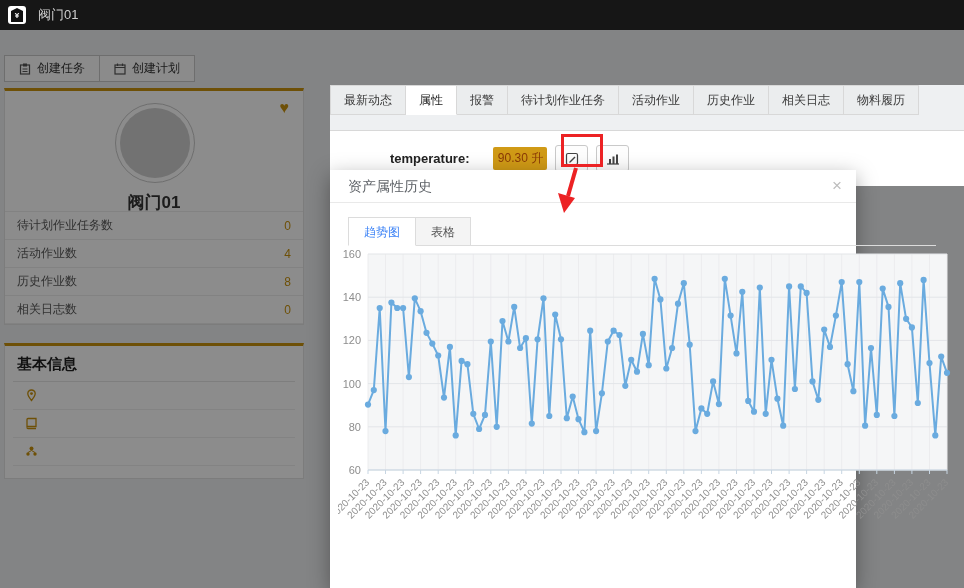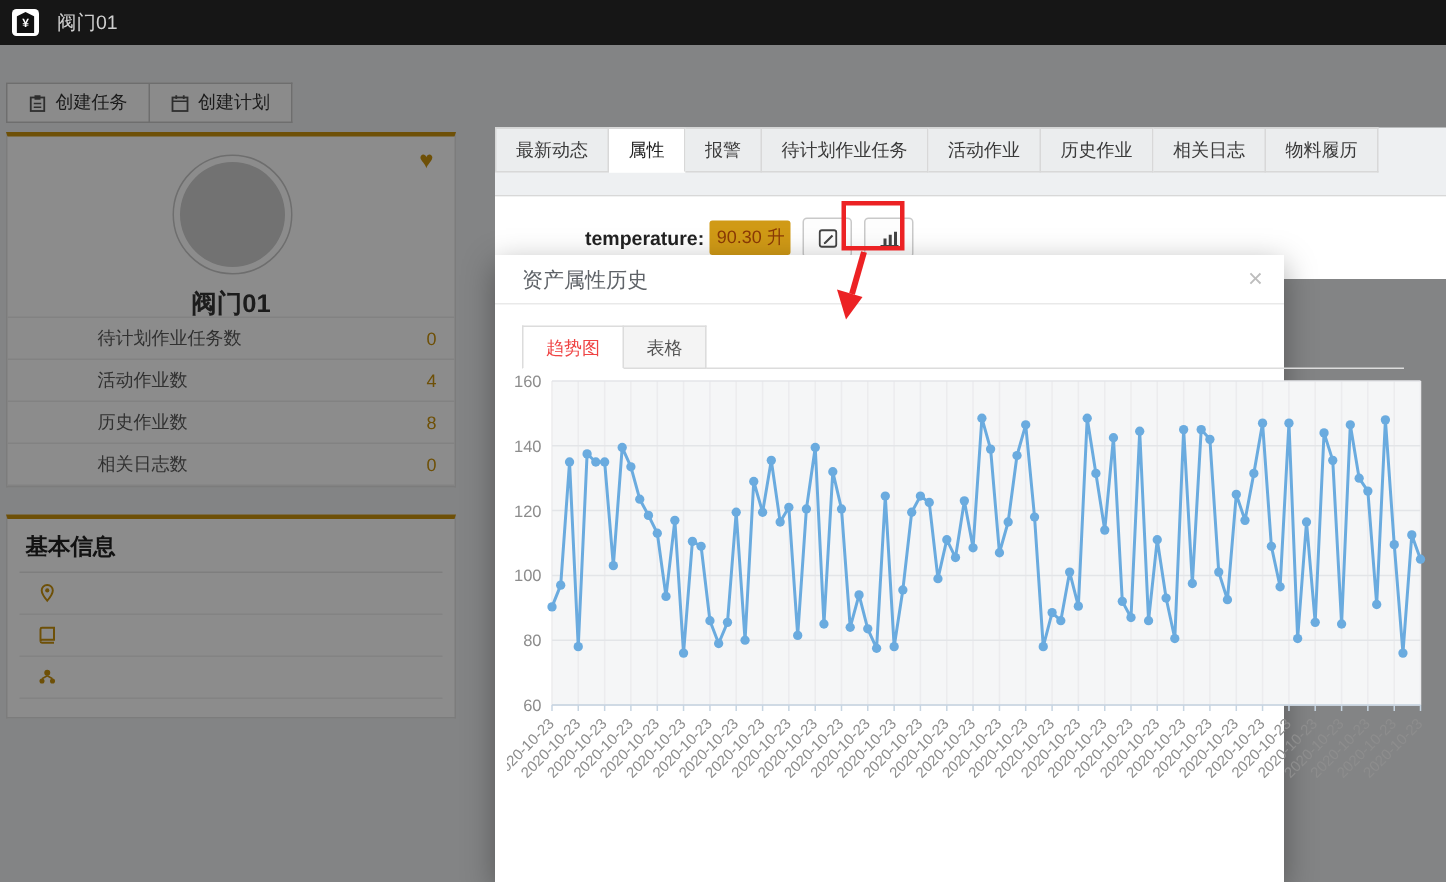--- a/index.html
+++ b/index.html
@@ -20,53 +20,53 @@
 
   
   .card { position:absolute; left:4px; width:300px; background:#fff; border:1px solid #e2e2e2; border-top:3px solid #c9920e; z-index:1; }
   .profile-card { top:88px; height:237px; }
   .fav-heart { position:absolute; right:14px; top:8px; color:#c9920e; font-size:16px; cursor:pointer; }
   .avatar-ring { position:absolute; left:110px; top:12px; width:80px; height:80px; border:1px solid #c9c9c9; border-radius:50%; background:#fff; padding:4px; }
   .avatar-disc { width:70px; height:70px; border-radius:50%; background:#cfcfcf; }
   .asset-name { position:absolute; top:100px; width:100%; text-align:center; font-size:17px; font-weight:bold; color:#333; }
   .stat-list { position:absolute; left:0; top:120px; width:100%; border-top:1px solid #ededed; }
   .stat-row { height:28px; display:flex; align-items:center; justify-content:space-between; padding:0 12px; border-bottom:1px solid #ededed; }
-  .stat-label { font-size:12px; color:#5a5a5a;margin-left:48px; }
+  .stat-label { font-size:12px; color:#5a5a5a; }
   .stat-value { font-size:12px; color:#c9920e; }
 
   .info-card { top:343px; height:136px; }
   .info-title { font-size:15px; font-weight:bold; color:#222; padding:9px 12px 7px 12px; }
   .info-divider { margin:0 8px; border-bottom:1px solid #e5e5e5; }
   .info-row { height:28px; display:flex; align-items:center; padding:0 12px; border-bottom:1px solid #eeeeee; margin:0 8px; }
   .info-row svg { flex:0 0 auto; }
 
   
   .dim-overlay { position:absolute; left:0; top:30px; width:964px; height:558px; background:rgba(0,0,0,0.45); z-index:10; }
 
   
   .content-panel { position:absolute; left:330px; top:85px; width:634px; height:85px; background:#eef0f2; z-index:20; }
   .tab-bar { height:46px; display:flex; border-bottom:1px solid #d8d8d8; }
   .tab { height:30px; line-height:29px; padding:0 13px; font-size:12px; color:#3a3a3a; border:1px solid #d8d8d8; border-left:none; background:#ebedee; cursor:pointer; white-space:nowrap; }
   .tab:first-child { border-left:1px solid #d8d8d8; }
   .tab.active { background:#fff; border-bottom:1px solid #fff; color:#222; }
   .panel-body { height:55px; background:#fff; position:relative; }
   .prop-row { position:absolute; left:60px; top:14px; display:flex; align-items:center; }
-  .prop-label { font-size:13px; font-weight:bold; color:#222; margin-right:4px; }
+  .prop-label { font-size:13px; font-weight:bold; color:#222; margin-right:24px; }
   .prop-badge { width:54px; height:23px; background:#d09a16; color:#8a3a06; font-size:12px; display:flex; align-items:center; justify-content:center; border-radius:2px; margin-right:8px; }
   .icon-btn { width:33px; height:27px; background:#fdfdfd; border:1px solid #c9c9c9; border-radius:3px; display:flex; align-items:center; justify-content:center; margin-right:8px; cursor:pointer; }
 
   
   .modal { position:absolute; left:330px; top:170px; width:526px; height:418px; background:#fff; box-shadow:0 6px 20px rgba(0,0,0,0.35); z-index:30; }
   .modal-header { height:33px; border-bottom:1px solid #e9e9e9; position:relative; }
   .modal-title { position:absolute; left:18px; top:8px; font-size:14px; color:#5f6368; }
   .modal-close { position:absolute; right:14px; top:6px; font-size:17px; color:#bdbdbd; cursor:pointer; line-height:20px; }
   .modal-tabs { position:absolute; left:18px; top:47px; display:flex; width:588px; border-bottom:1px solid #dcdcdc; }
   .mtab { height:29px; line-height:28px; padding:0 15px; font-size:12px; color:#555; background:#f4f4f4; border:1px solid #dcdcdc; border-left:none; cursor:pointer; margin-bottom:-1px; }
   .mtab:first-child { border-left:1px solid #dcdcdc; }
-  .mtab.active { background:#fff; border-bottom:1px solid #fff; color:#ef4444; }
+  .mtab.active { background:#fff; border-bottom:1px solid #fff; color:#3b82f6; }
   .chart-wrap { position:absolute; left:8px; top:78px; width:614px; height:284px; }
   .modal-footer { position:absolute; left:0; top:370px; width:626px; height:48px; border-top:1px solid #e9e9e9; }
   .close-btn { position:absolute; right:14px; top:10px; width:44px; height:26px; background:#fff; border:1px solid #ccc; border-radius:4px; font-size:12px; color:#6b7f95; cursor:pointer; }
 
   
   .anno-box { position:absolute; left:561px; top:134px; width:42px; height:33px; border:3px solid #ec2224; z-index:50; }
   .anno-arrow { position:absolute; left:556px; top:166px; z-index:50; }
 </style>
 </head>
 <body>

